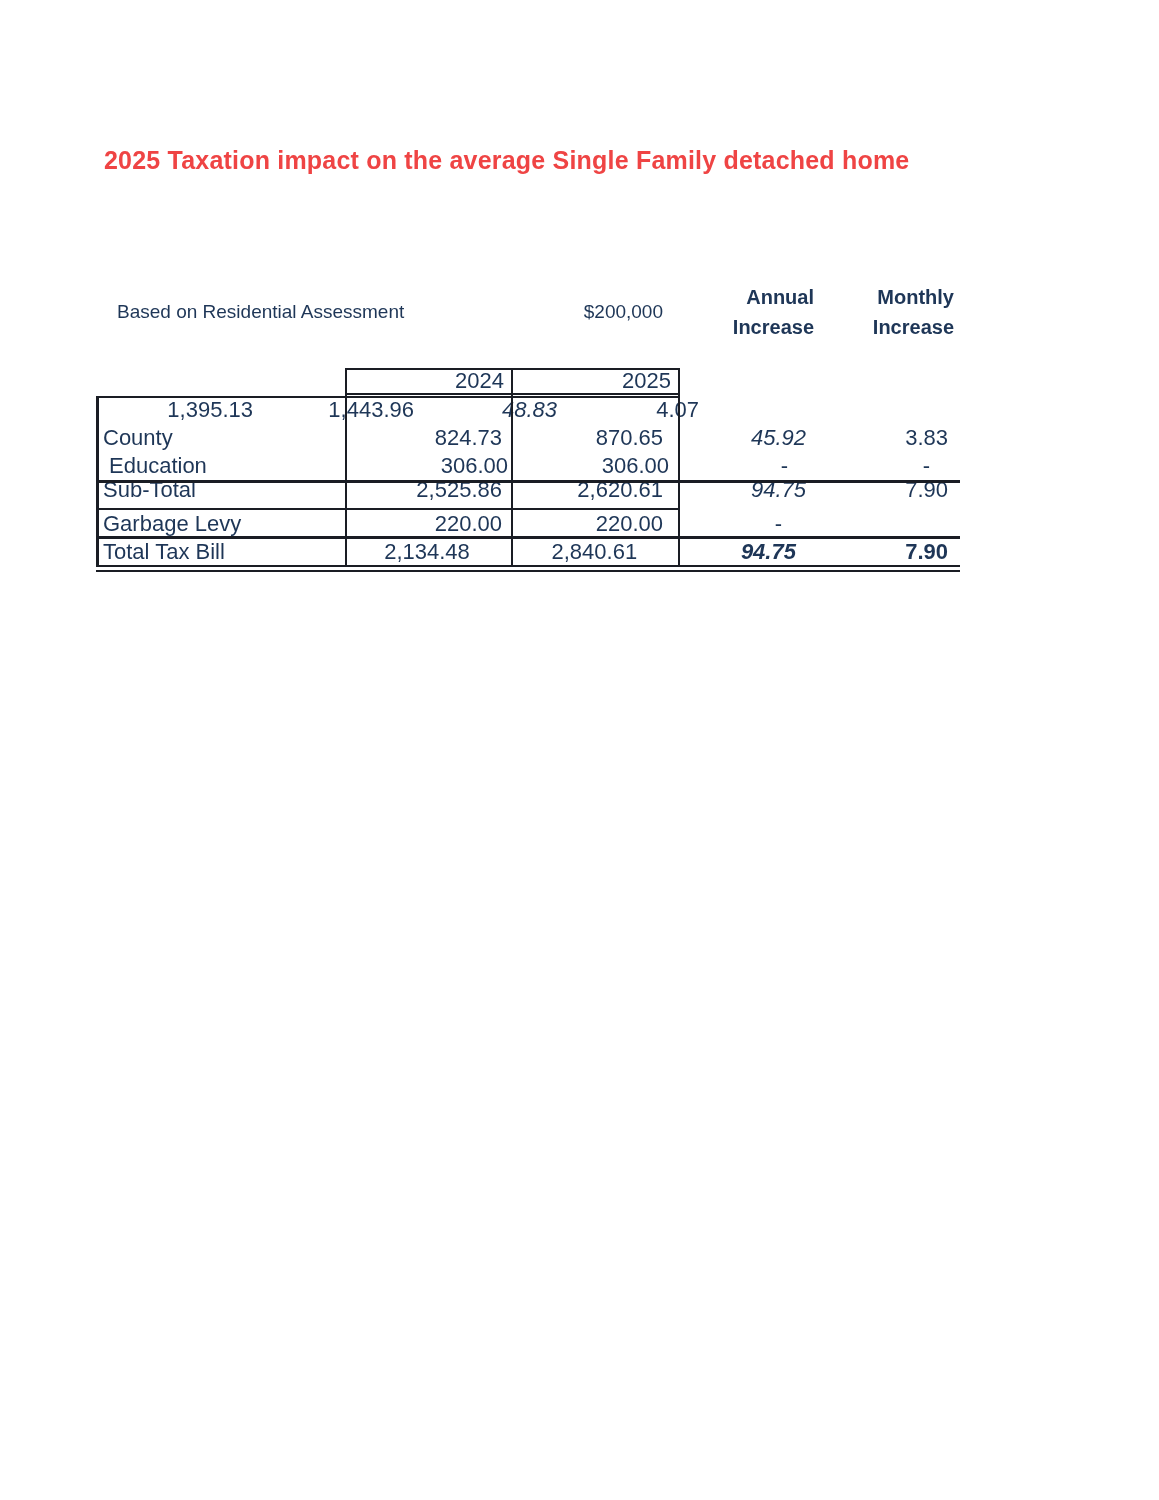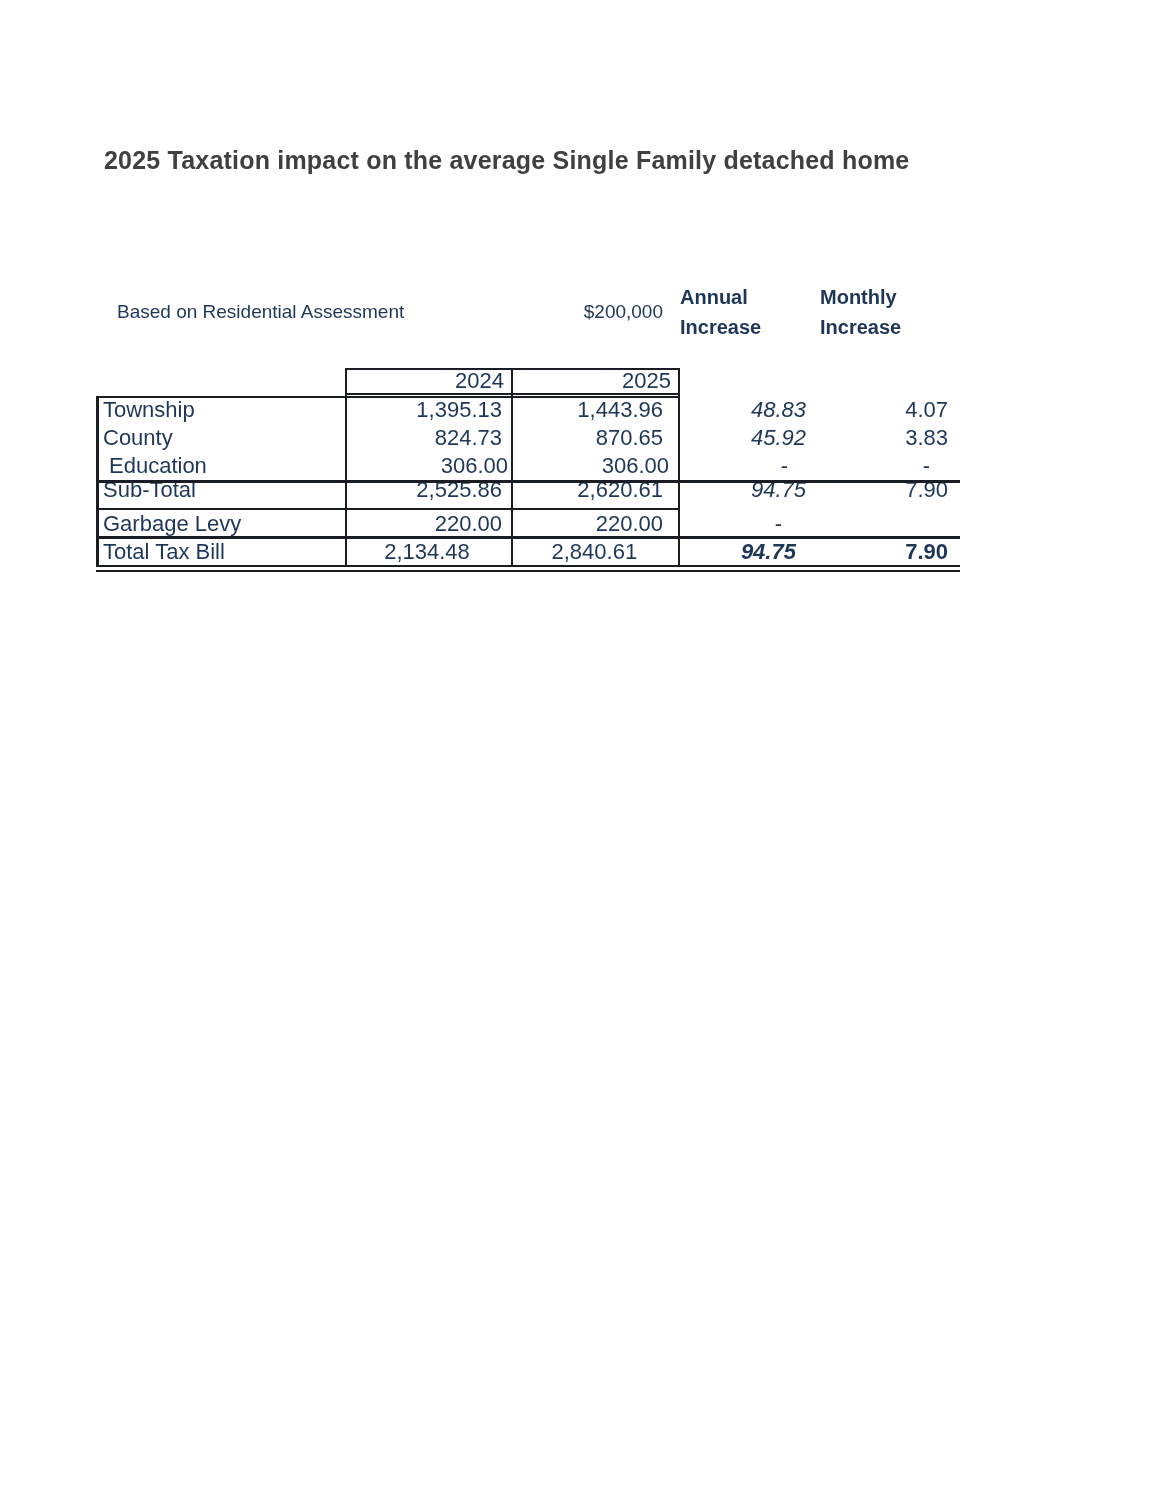--- a/index.html
+++ b/index.html
@@ -17,42 +17,42 @@
     overflow: hidden;
   }
   .doc-title {
     position: absolute;
     left: 104px;
     top: 146px;
     font-size: 25px;
     font-weight: bold;
     letter-spacing: 0.2px;
     white-space: nowrap;
-    color: #404040;
+    color: #ef4444;
   }
   .assess-label {
     position: absolute;
     left: 117px;
     top: 301px;
     font-size: 19px;
     white-space: nowrap;
   }
   .assess-value {
     position: absolute;
     left: 503px;
     top: 301px;
     width: 160px;
     text-align: right;
     font-size: 19px;
   }
   .inc-header {
     position: absolute;
     top: 282px;
     width: 134px;
-    text-align: left;
+    text-align: right;
     font-size: 20px;
     font-weight: bold;
     line-height: 30px;
   }
   .inc-header.annual { left: 680px; }
   .inc-header.monthly { left: 820px; }
 
   .tbl {
     position: absolute;
     left: 96px;
@@ -108,21 +108,20 @@
 
     <div class="trow hdr" style="top:0;">
       <div class="cell c-label"></div>
       <div class="cell c-2024" style="padding-right:7px;">2024</div>
       <div class="cell c-2025" style="padding-right:7px;border-radius:7px;">2025</div>
       <div class="cell c-annual"></div>
       <div class="cell c-monthly"></div>
     </div>
 
     <div class="trow" style="top:28px;">
-      <div class="cell c-label">Township</div>
       <div class="cell c-2024">1,395.13</div>
       <div class="cell c-2025">1,443.96</div>
       <div class="cell c-annual i">48.83</div>
       <div class="cell c-monthly">4.07</div>
     </div>
 
     <div class="trow" style="top:56px;">
       <div class="cell c-label">County</div>
       <div class="cell c-2024">824.73</div>
       <div class="cell c-2025">870.65</div>

